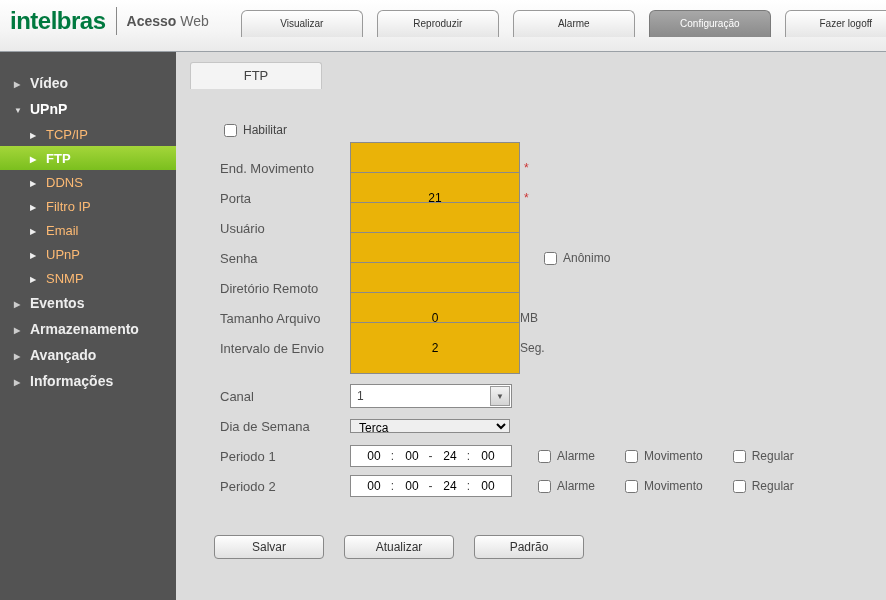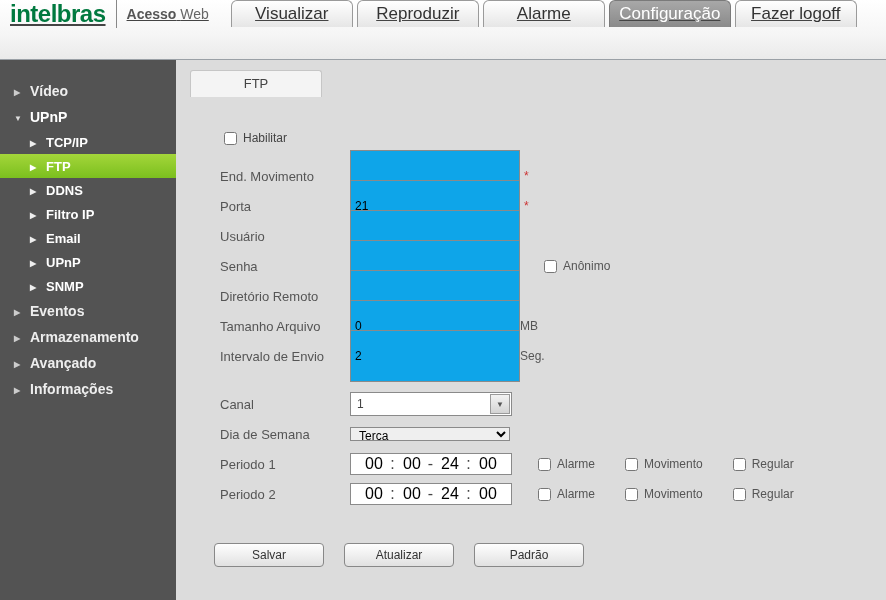--- a/index.html
+++ b/index.html
@@ -13,24 +13,23 @@
     background: #ffffff;
     overflow: hidden;
   }
 
   
   .header {
     height: 47px;
     background: linear-gradient(#ffffff, #f5f5f5 60%, #eaeaea);
     border-bottom: 1px solid #9aa0a6;
     display: flex;
-    align-items: flex-start;
-    padding: 0 0 12px 10px;
+    align-items: center;
+    padding: 0 0 4px 10px;
     position: relative;
-    text-decoration: underline;
   }
   .logo-block {
     display: flex;
     align-items: center;
     padding-bottom: 6px;
     gap: 10px;
     margin-right: 18px;
   }
   .logo-intelbras {
     font-family: Arial, sans-serif;
@@ -54,27 +53,27 @@
     margin-left: auto;
     display: flex;
     align-items: flex-end;
     padding-right: 30px;
   }
   .main-tab {
     min-width: 108px;
     height: 26px;
     line-height: 26px;
     text-align: center;
-    margin-left: 4px;
+    margin-left: 14px;
     border: 1px solid #9a9a9a;
     border-bottom: none;
     border-radius: 6px 6px 0 0;
     background: linear-gradient(#ffffff, #e6e6e6);
     color: #333;
-    font-size: 17px;
+    font-size: 10px;
     padding: 0 6px;
     cursor: pointer;
   }
   .main-tab.active {
     background: linear-gradient(#a8a8a8, #8a8a8a);
     color: #fff;
     border-color: #7a7a7a;
   }
 
   
@@ -100,23 +99,22 @@
     color: #eee;
   }
   .sb-item.top { font-weight: bold; }
   .sb-item.expanded { font-weight: bold; color: #fff; }
   .sb-sub {
     display: flex;
     align-items: center;
     height: 24px;
     padding-left: 30px;
     font-size: 13px;
-    color: #ffffff;
+    color: #fdba74;
     cursor: pointer;
-    font-weight: bold;
   }
   .sb-sub.active {
     background: linear-gradient(#a4d63a, #7bbf1e);
     color: #fff;
     font-weight: bold;
   }
   .sb-arrow,
   .sb-arrow-down {
     display: inline-block;
     width: 10px;
@@ -164,23 +162,24 @@
   }
   .label {
     width: 130px;
     color: #555;
     font-size: 13px;
   }
   .input-text {
     width: 160px;
     height: 20px;
     border: 1px solid #8a8a8a;
-    background: #0ea5e9;
+    background: #eab308;
     padding: 15px 4px;
     font-size: 12px;
+    text-align: center;
   }
   .star { color: #cc3333; margin-left: 4px; }
   .unit { margin-left: 0; font-size: 12px; color: #555; }
 
   .check {
     width: 13px;
     height: 13px;
     margin-right: 6px;
     vertical-align: middle;
   }
@@ -228,21 +227,21 @@
 
   
   .period-box {
     border: 1px solid #8a8a8a;
     background: #fff;
     height: 20px;
     width: 160px;
     display: inline-flex;
     align-items: center;
     justify-content: center;
-    font-size: 16px;
+    font-size: 12px;
     letter-spacing: 1px;
   }
   .period-box .tnum { width: 22px; text-align: center; border: none; font: inherit; }
   .period-box span { width: 12px; text-align: center; }
 
   .check-group {
     display: inline-flex;
     align-items: center;
     margin-left: 22px;
     font-size: 12px;

